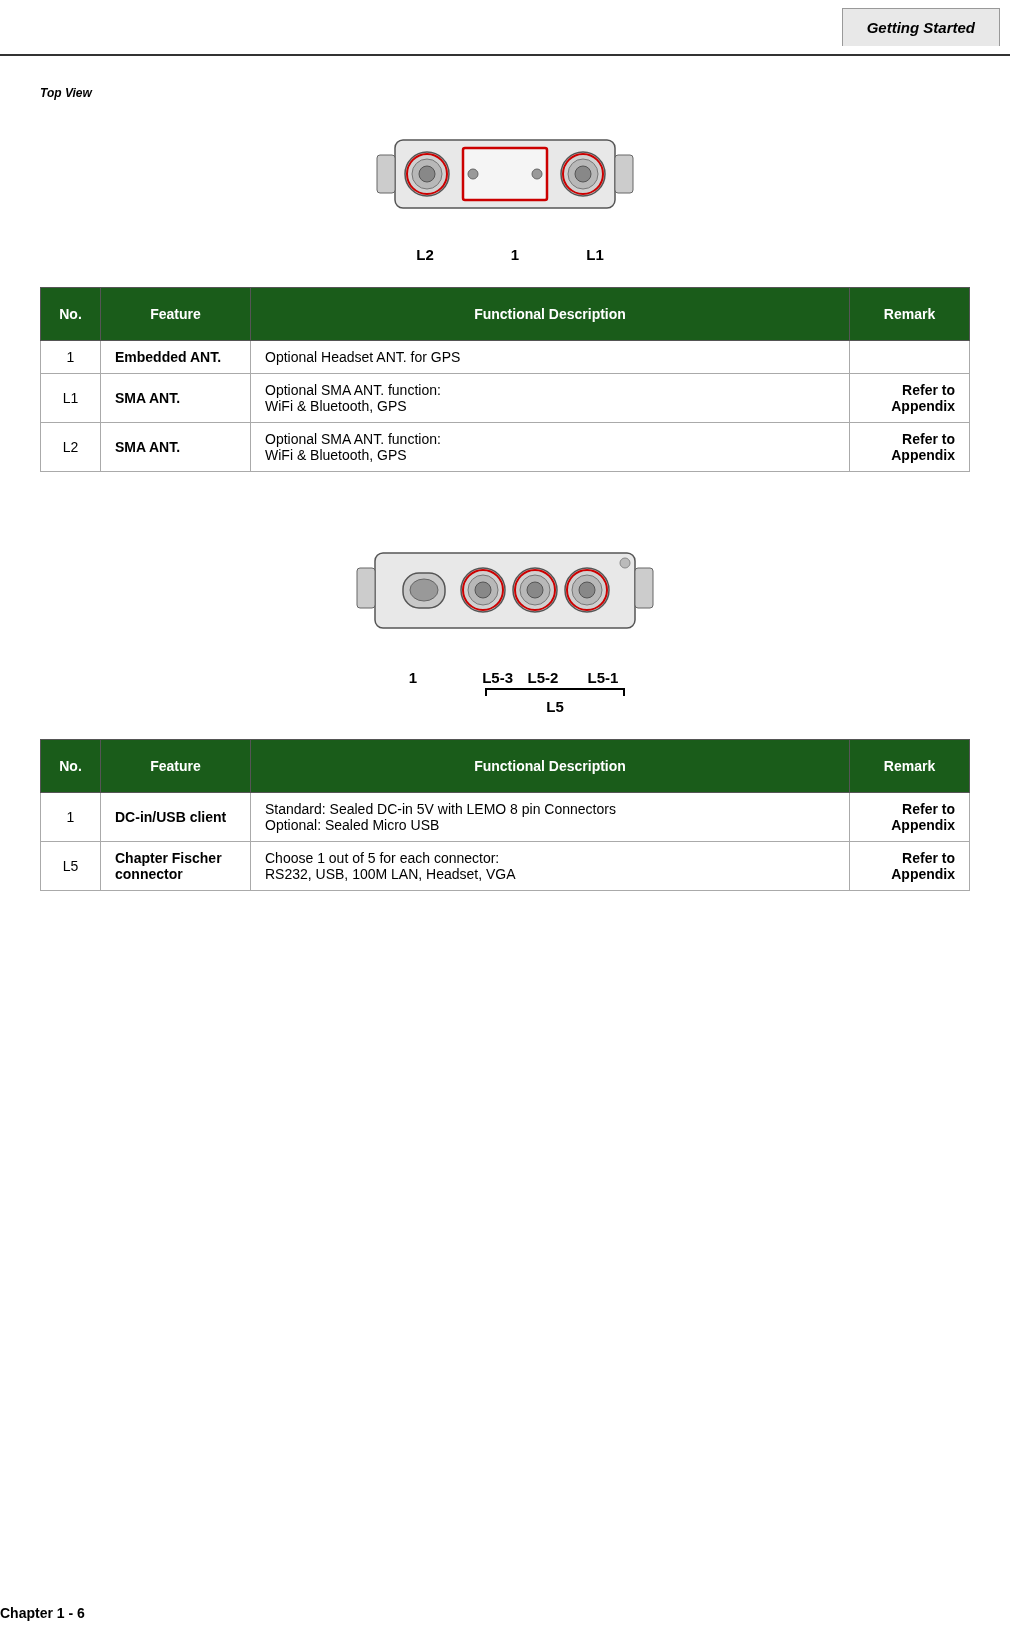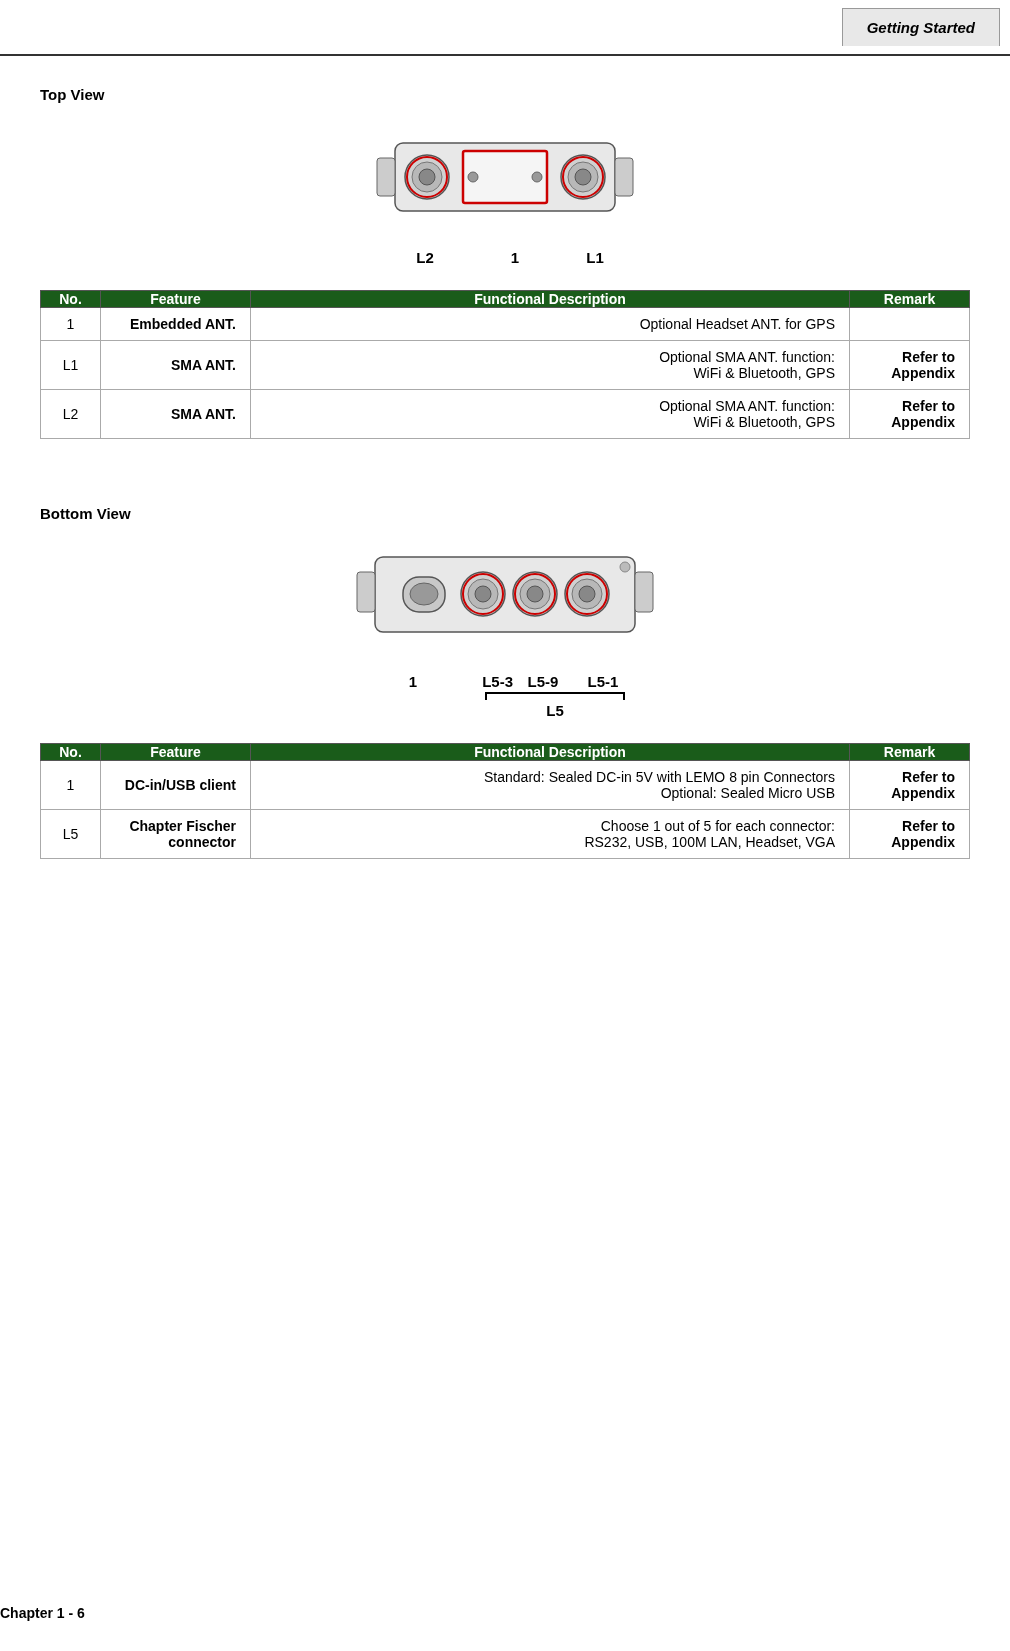--- a/index.html
+++ b/index.html
@@ -32,23 +32,24 @@
       color: #000;
       margin-right: 10px;
     }
 
     
     .content {
       padding: 30px 40px 40px 40px;
     }
 
     .section-title {
-      font-size: 15px;
+      font-size: 12px;
       font-weight: bold;
       margin-bottom: 20px;
+      font-style: italic;
     }
 
     
     .diagram-container {
       display: flex;
       flex-direction: column;
       align-items: center;
       margin-bottom: 24px;
     }
 
@@ -69,29 +70,28 @@
     .data-table {
       width: 100%;
       border-collapse: collapse;
       margin-bottom: 36px;
       font-size: 14px;
     }
     .data-table th {
       background: #1a5c1a;
       color: #fff;
       font-weight: bold;
-      padding: 0 14px;
+      padding: 18px 14px;
       border: 1px solid #555;
       text-align: center;
     }
     .data-table td {
       border: 1px solid #aaa;
       padding: 8px 14px;
       vertical-align: top;
-      text-align: right;
     }
     .data-table td.no-cell {
       text-align: center;
       vertical-align: middle;
     }
     .data-table td.feature-cell {
       font-weight: bold;
       vertical-align: middle;
     }
     .data-table td.remark-cell {
@@ -222,21 +222,20 @@
         <td class="no-cell">L2</td>
         <td class="feature-cell">SMA ANT.</td>
         <td>Optional SMA ANT. function:<br>WiFi &amp; Bluetooth, GPS</td>
         <td class="remark-cell">Refer to Appendix</td>
       </tr>
     </tbody>
   </table>
 
   <div class="spacer"></div>
 
-  <div class="section-title">Bottom View</div>
 
   <div class="diagram-container">
     <div class="diagram-svg-area">
       <svg width="380" height="115" viewBox="0 0 380 115">
 
         <rect x="60" y="15" width="260" height="75" rx="8" ry="8" fill="#e8e8e8" stroke="#555" stroke-width="1.5"></rect>
 
         <rect x="88" y="35" width="42" height="35" rx="16" fill="#c8c8c8" stroke="#555" stroke-width="1.5"></rect>
 
         <ellipse cx="109" cy="52" rx="14" ry="11" fill="#999" stroke="#666" stroke-width="1"></ellipse>
@@ -260,21 +259,21 @@
         <rect x="320" y="30" width="18" height="40" rx="3" fill="#ccc" stroke="#666" stroke-width="1"></rect>
 
         <circle cx="310" cy="25" r="5" fill="#bbb" stroke="#888" stroke-width="1"></circle>
       </svg>
     </div>
 
     <div class="bottom-labels">
       <div class="bottom-labels-row">
         <span style="width:72px; text-align:center;">1</span>
         <span style="width:64px; text-align:right;">L5-3</span>
-        <span style="width:60px; text-align:center;">L5-9</span>
+        <span style="width:60px; text-align:center;">L5-2</span>
         <span style="width:60px; text-align:center;">L5-1</span>
       </div>
       <div class="l5-bracket" style="margin-left: 100px;">
         <div class="l5-bracket-line"></div>
         <div class="l5-label">L5</div>
       </div>
     </div>
   </div>
 
   <table class="data-table">

